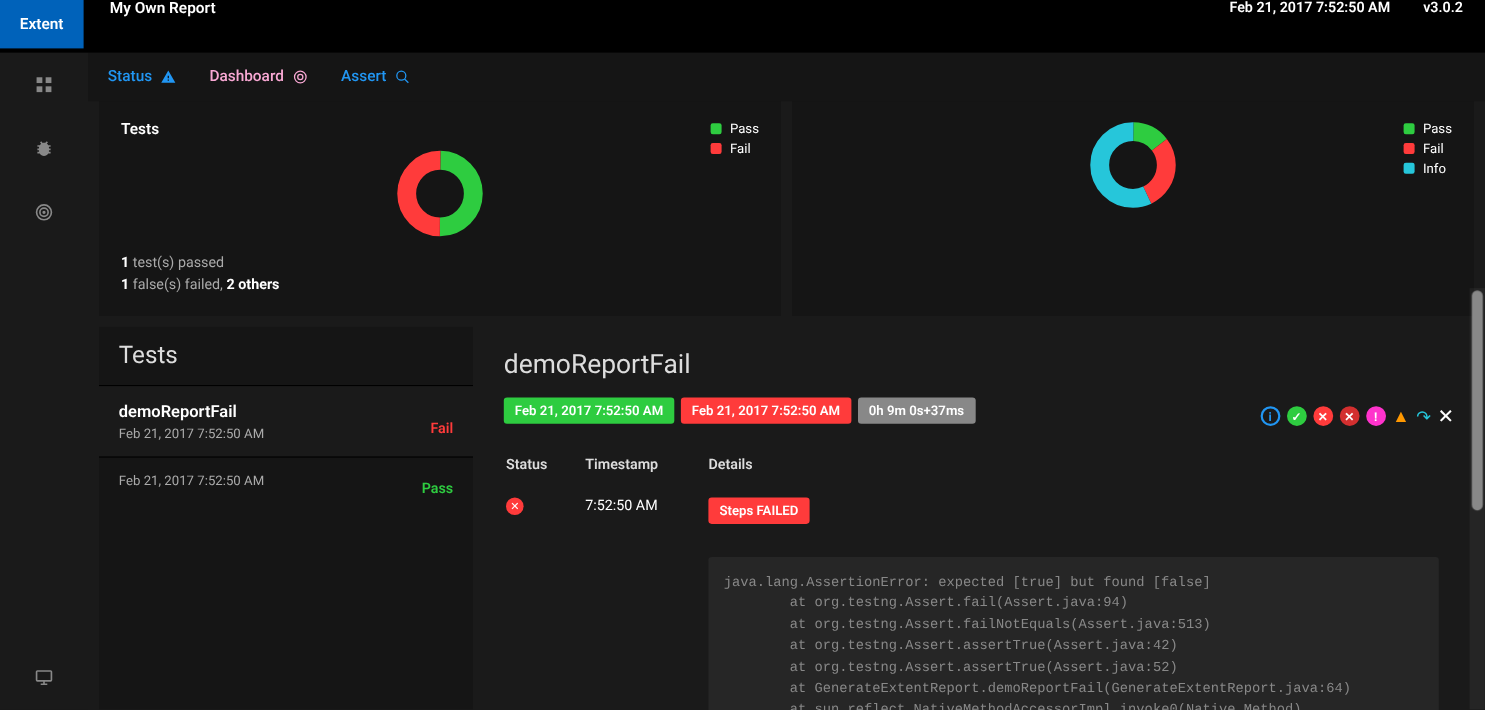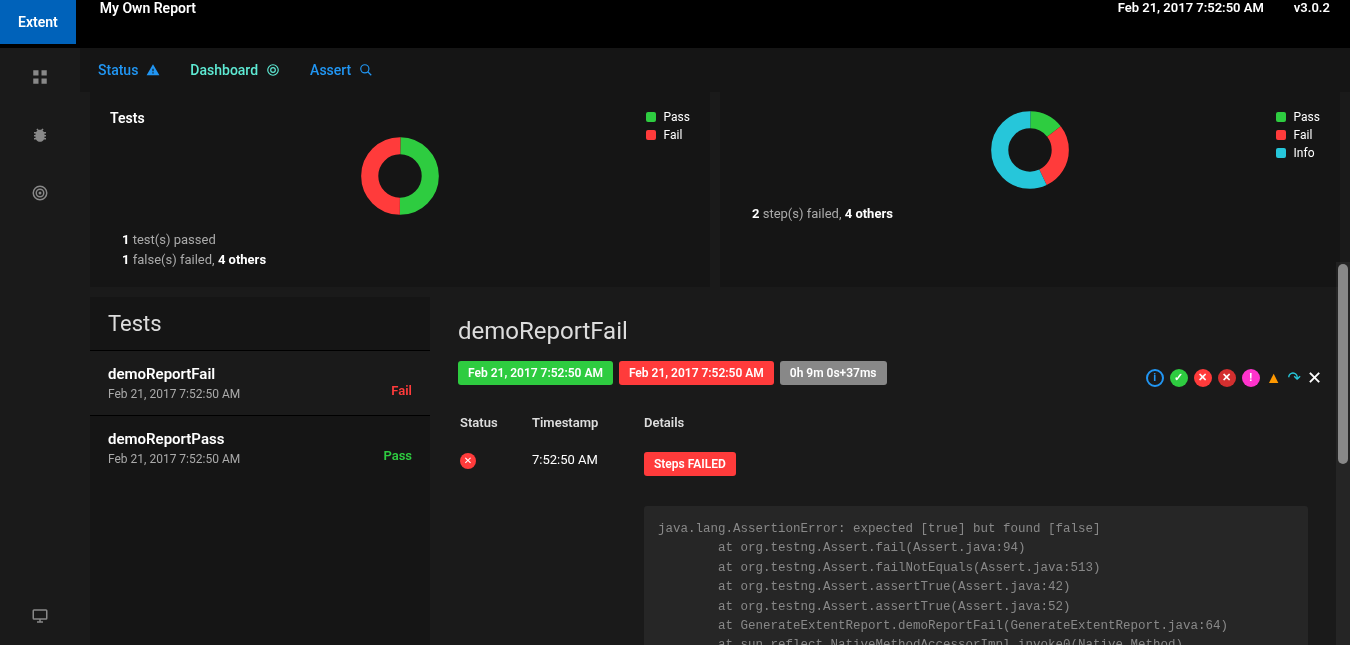--- a/index.html
+++ b/index.html
@@ -8,31 +8,31 @@
 .brand { background: #0062ba; color: #fff; font-weight: 600; padding: 14px 18px; font-size: 14px; }
 .report-title { margin-left: 24px; font-weight: 600; font-size: 14px; }
 .topbar-right { margin-left: auto; display: flex; align-items: center; gap: 30px; padding-right: 20px; font-weight: 600; font-size: 13px; }
 .main { display: flex; height: calc(100% - 48px); justify-content: space-between; }
 .leftnav { width: 80px; background: #1a1a1a; display: flex; flex-direction: column; align-items: center; padding-top: 20px; gap: 40px; }
 .leftnav .nav-icon { width: 18px; height: 18px; color: #888; cursor: pointer; }
 .leftnav .nav-bottom { margin-top: auto; margin-bottom: 20px; }
 .content { flex: 1; display: flex; flex-direction: column; }
 .subnav { display: flex; align-items: center; gap: 30px; padding: 14px 18px; background: #151515; font-size: 14px; font-weight: 500; }
 .subnav-item { display: flex; align-items: center; gap: 8px; cursor: pointer; color: #2196f3; }
-.subnav-item.active { color: #5eead4; }
+.subnav-item.active { color: #f9a8d4; }
 .subnav-icon { width: 14px; height: 14px; }
 .cards { display: flex; gap: 10px; padding: 0 10px; }
 .card { flex: 1; background: #151515; padding: 18px 20px; position: relative; }
 .card-title { font-weight: 600; font-size: 14px; margin-bottom: 10px; }
 .donut-wrap { display: flex; justify-content: center; margin-bottom: 14px; }
 .donut { width: 80px; height: 80px; }
 .legend { position: absolute; top: 18px; right: 20px; font-size: 12px; }
 .legend-item { display: flex; align-items: center; gap: 8px; margin-bottom: 4px; }
 .legend-sw { width: 10px; height: 10px; border-radius: 2px; }
-.card-stats { font-size: 13px; color: #aaa; line-height: 1.5; margin-left: 12px; }
+.card-stats { font-size: 13px; color: #aaa; line-height: 1.5; }
 .card-stats b { color: #fff; }
 .lower { display: flex; flex: 1; margin-top: 10px; overflow: hidden; }
 .testlist { width: 340px; background: #151515; display: flex; flex-direction: column; margin-left: 10px; }
 .testlist-header { padding: 14px 18px; font-size: 22px; font-weight: 400; color: #ddd; }
 .test-item { padding: 14px 18px; border-top: 1px solid #000; cursor: pointer; position: relative; }
 .test-item.selected { background: #1a1a1a; }
 .test-item-name { font-weight: 600; font-size: 15px; margin-bottom: 4px; }
 .test-item-time { font-size: 12px; color: #aaa; }
 .test-item-status { position: absolute; right: 18px; top: 50%; font-size: 13px; font-weight: 600; }
 .status-fail { color: #ff3b3b; }
@@ -128,21 +128,21 @@
             </div>
         </div>
         <div class="donut-wrap">
           <svg class="donut" viewBox="0 0 42 42">
             <circle cx="21" cy="21" r="15.9" fill="none" stroke="#2ecc40" stroke-width="9" stroke-dasharray="50 50" stroke-dashoffset="25"></circle>
             <circle cx="21" cy="21" r="15.9" fill="none" stroke="#ff3b3b" stroke-width="9" stroke-dasharray="50 50" stroke-dashoffset="75"></circle>
           </svg>
         </div>
         <div class="card-stats">
           <div><b>1</b><span> test(s) passed</span></div>
-          <div><b>1</b><span> false(s) failed, </span><b>4 others</b></div>
+          <div><b>1</b><span> false(s) failed, </span><b>2 others</b></div>
         </div>
       </div>
 
       <div class="card">
         <div class="legend">
           <div class="legend-item">
               <span class="legend-sw" style="background:#2ecc40"></span>
               <span>Pass</span>
             </div>
           <div class="legend-item">
@@ -155,35 +155,33 @@
             </div>
         </div>
         <div class="donut-wrap">
           <svg class="donut" viewBox="0 0 42 42">
             <circle cx="21" cy="21" r="15.9" fill="none" stroke="#2ecc40" stroke-width="9" stroke-dasharray="14.3 85.7" stroke-dashoffset="25"></circle>
             <circle cx="21" cy="21" r="15.9" fill="none" stroke="#ff3b3b" stroke-width="9" stroke-dasharray="28.6 71.4" stroke-dashoffset="10.7"></circle>
             <circle cx="21" cy="21" r="15.9" fill="none" stroke="#26c6da" stroke-width="9" stroke-dasharray="57.1 42.9" stroke-dashoffset="82.1"></circle>
           </svg>
         </div>
         <div class="card-stats">
-          <div><b>2</b><span> step(s) failed, </span><b>4 others</b></div>
         </div>
       </div>
     </div>
 
     <div class="lower">
       <div class="testlist">
         <div class="testlist-header">Tests</div>
         <div class="test-item selected">
           <div class="test-item-name">demoReportFail</div>
           <div class="test-item-time">Feb 21, 2017 7:52:50 AM</div>
           <div class="test-item-status status-fail">Fail</div>
         </div>
         <div class="test-item">
-          <div class="test-item-name">demoReportPass</div>
           <div class="test-item-time">Feb 21, 2017 7:52:50 AM</div>
           <div class="test-item-status status-pass">Pass</div>
         </div>
       </div>
 
       <div class="detail">
         <div class="detail-title">demoReportFail</div>
         <div class="badges">
           <span class="badge badge-green">Feb 21, 2017 7:52:50 AM</span>
           <span class="badge badge-red">Feb 21, 2017 7:52:50 AM</span>

